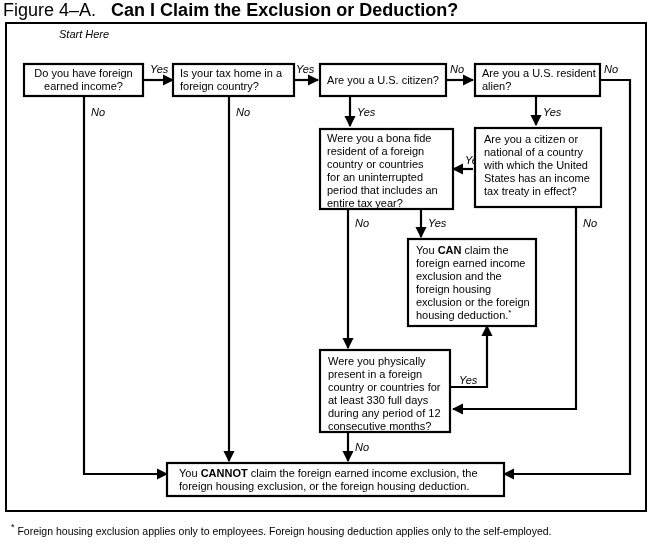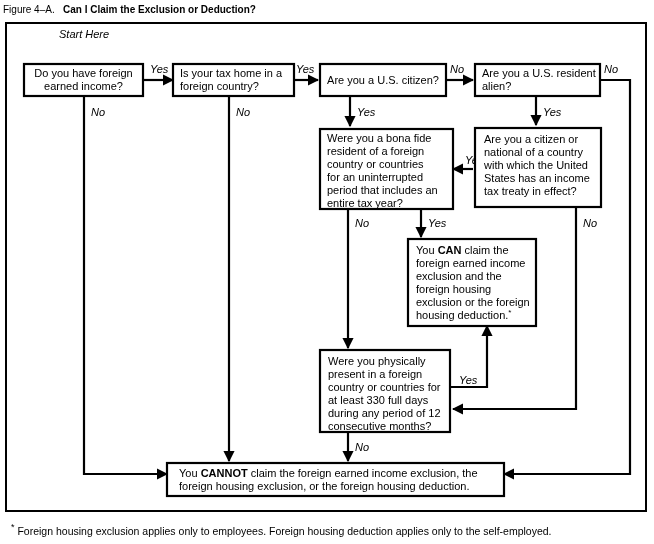--- a/index.html
+++ b/index.html
@@ -12,21 +12,21 @@
     height: 544px;
     font-family: "Liberation Sans", sans-serif;
     color: #000000;
     position: relative;
     overflow: hidden;
   }
   #figure-title {
     position: absolute;
     left: 3px;
     top: 3px;
-    font-size: 10px;
+    font-size: 18px;
     line-height: 14px;
     white-space: nowrap;
   }
   #figure-title .fig-label { font-weight: normal; }
   #figure-title .fig-name  { font-weight: bold; }
 
   #chart-frame {
     position: absolute;
     left: 5px;
     top: 22px;

